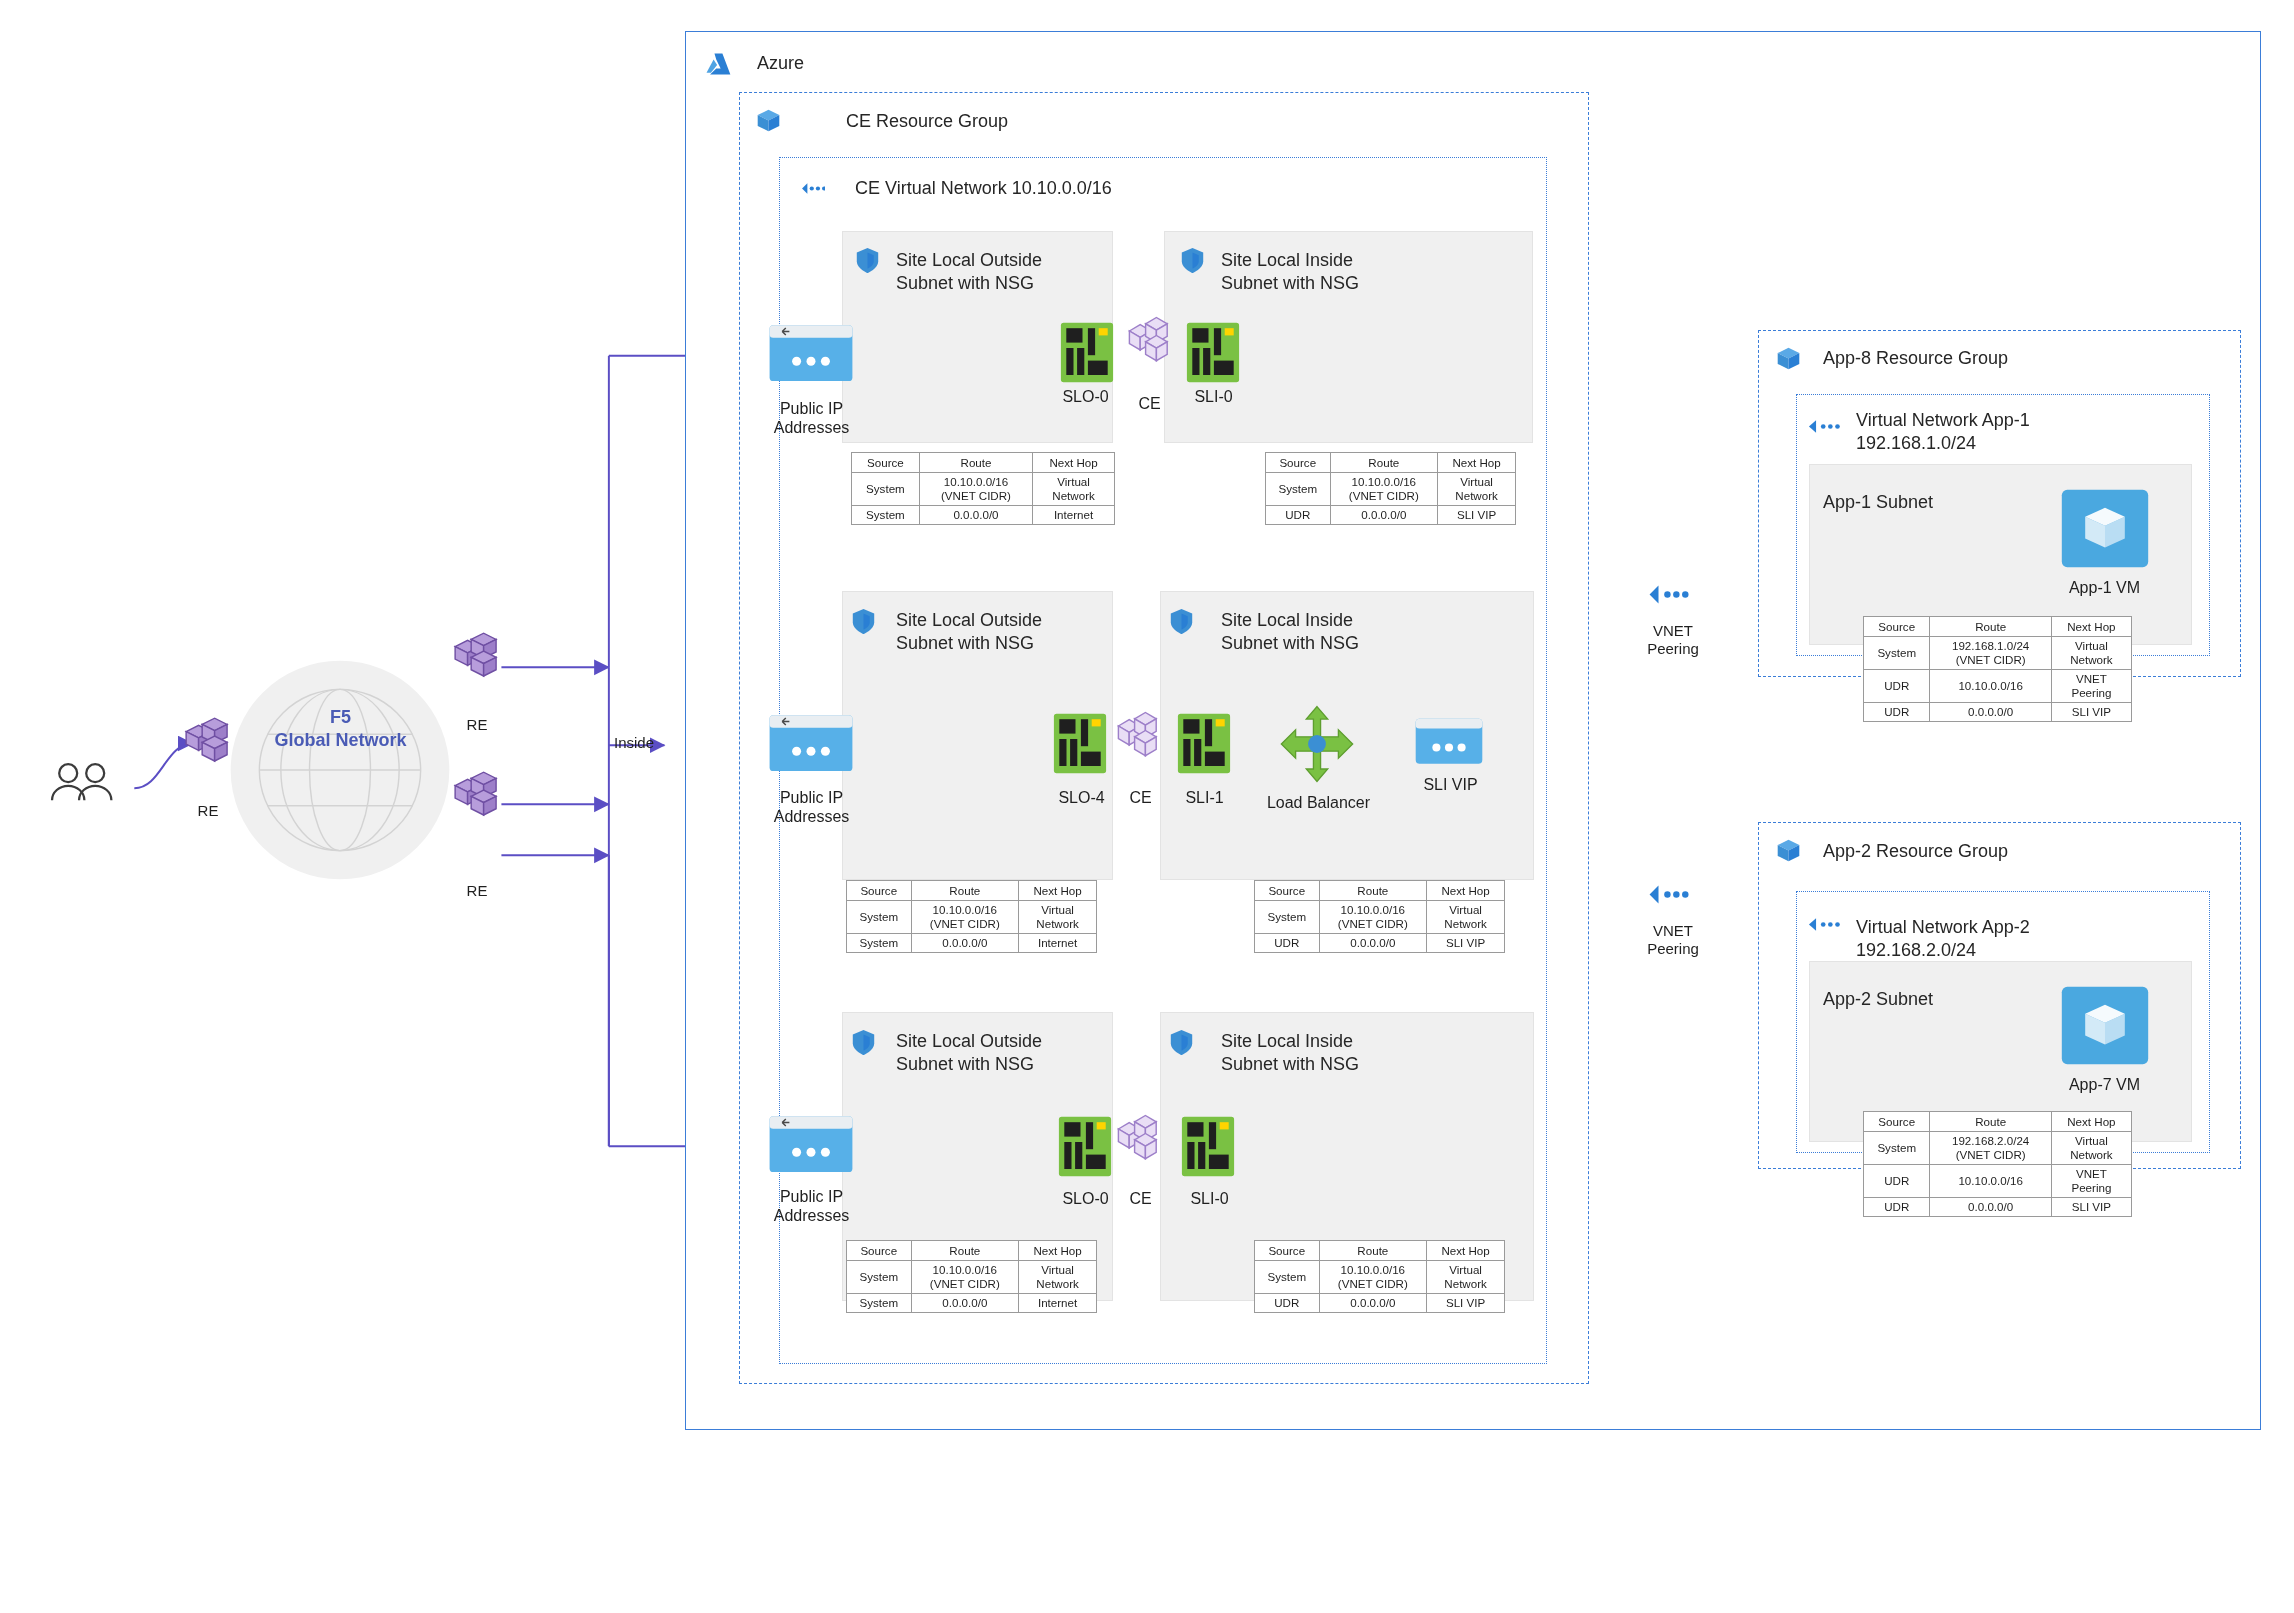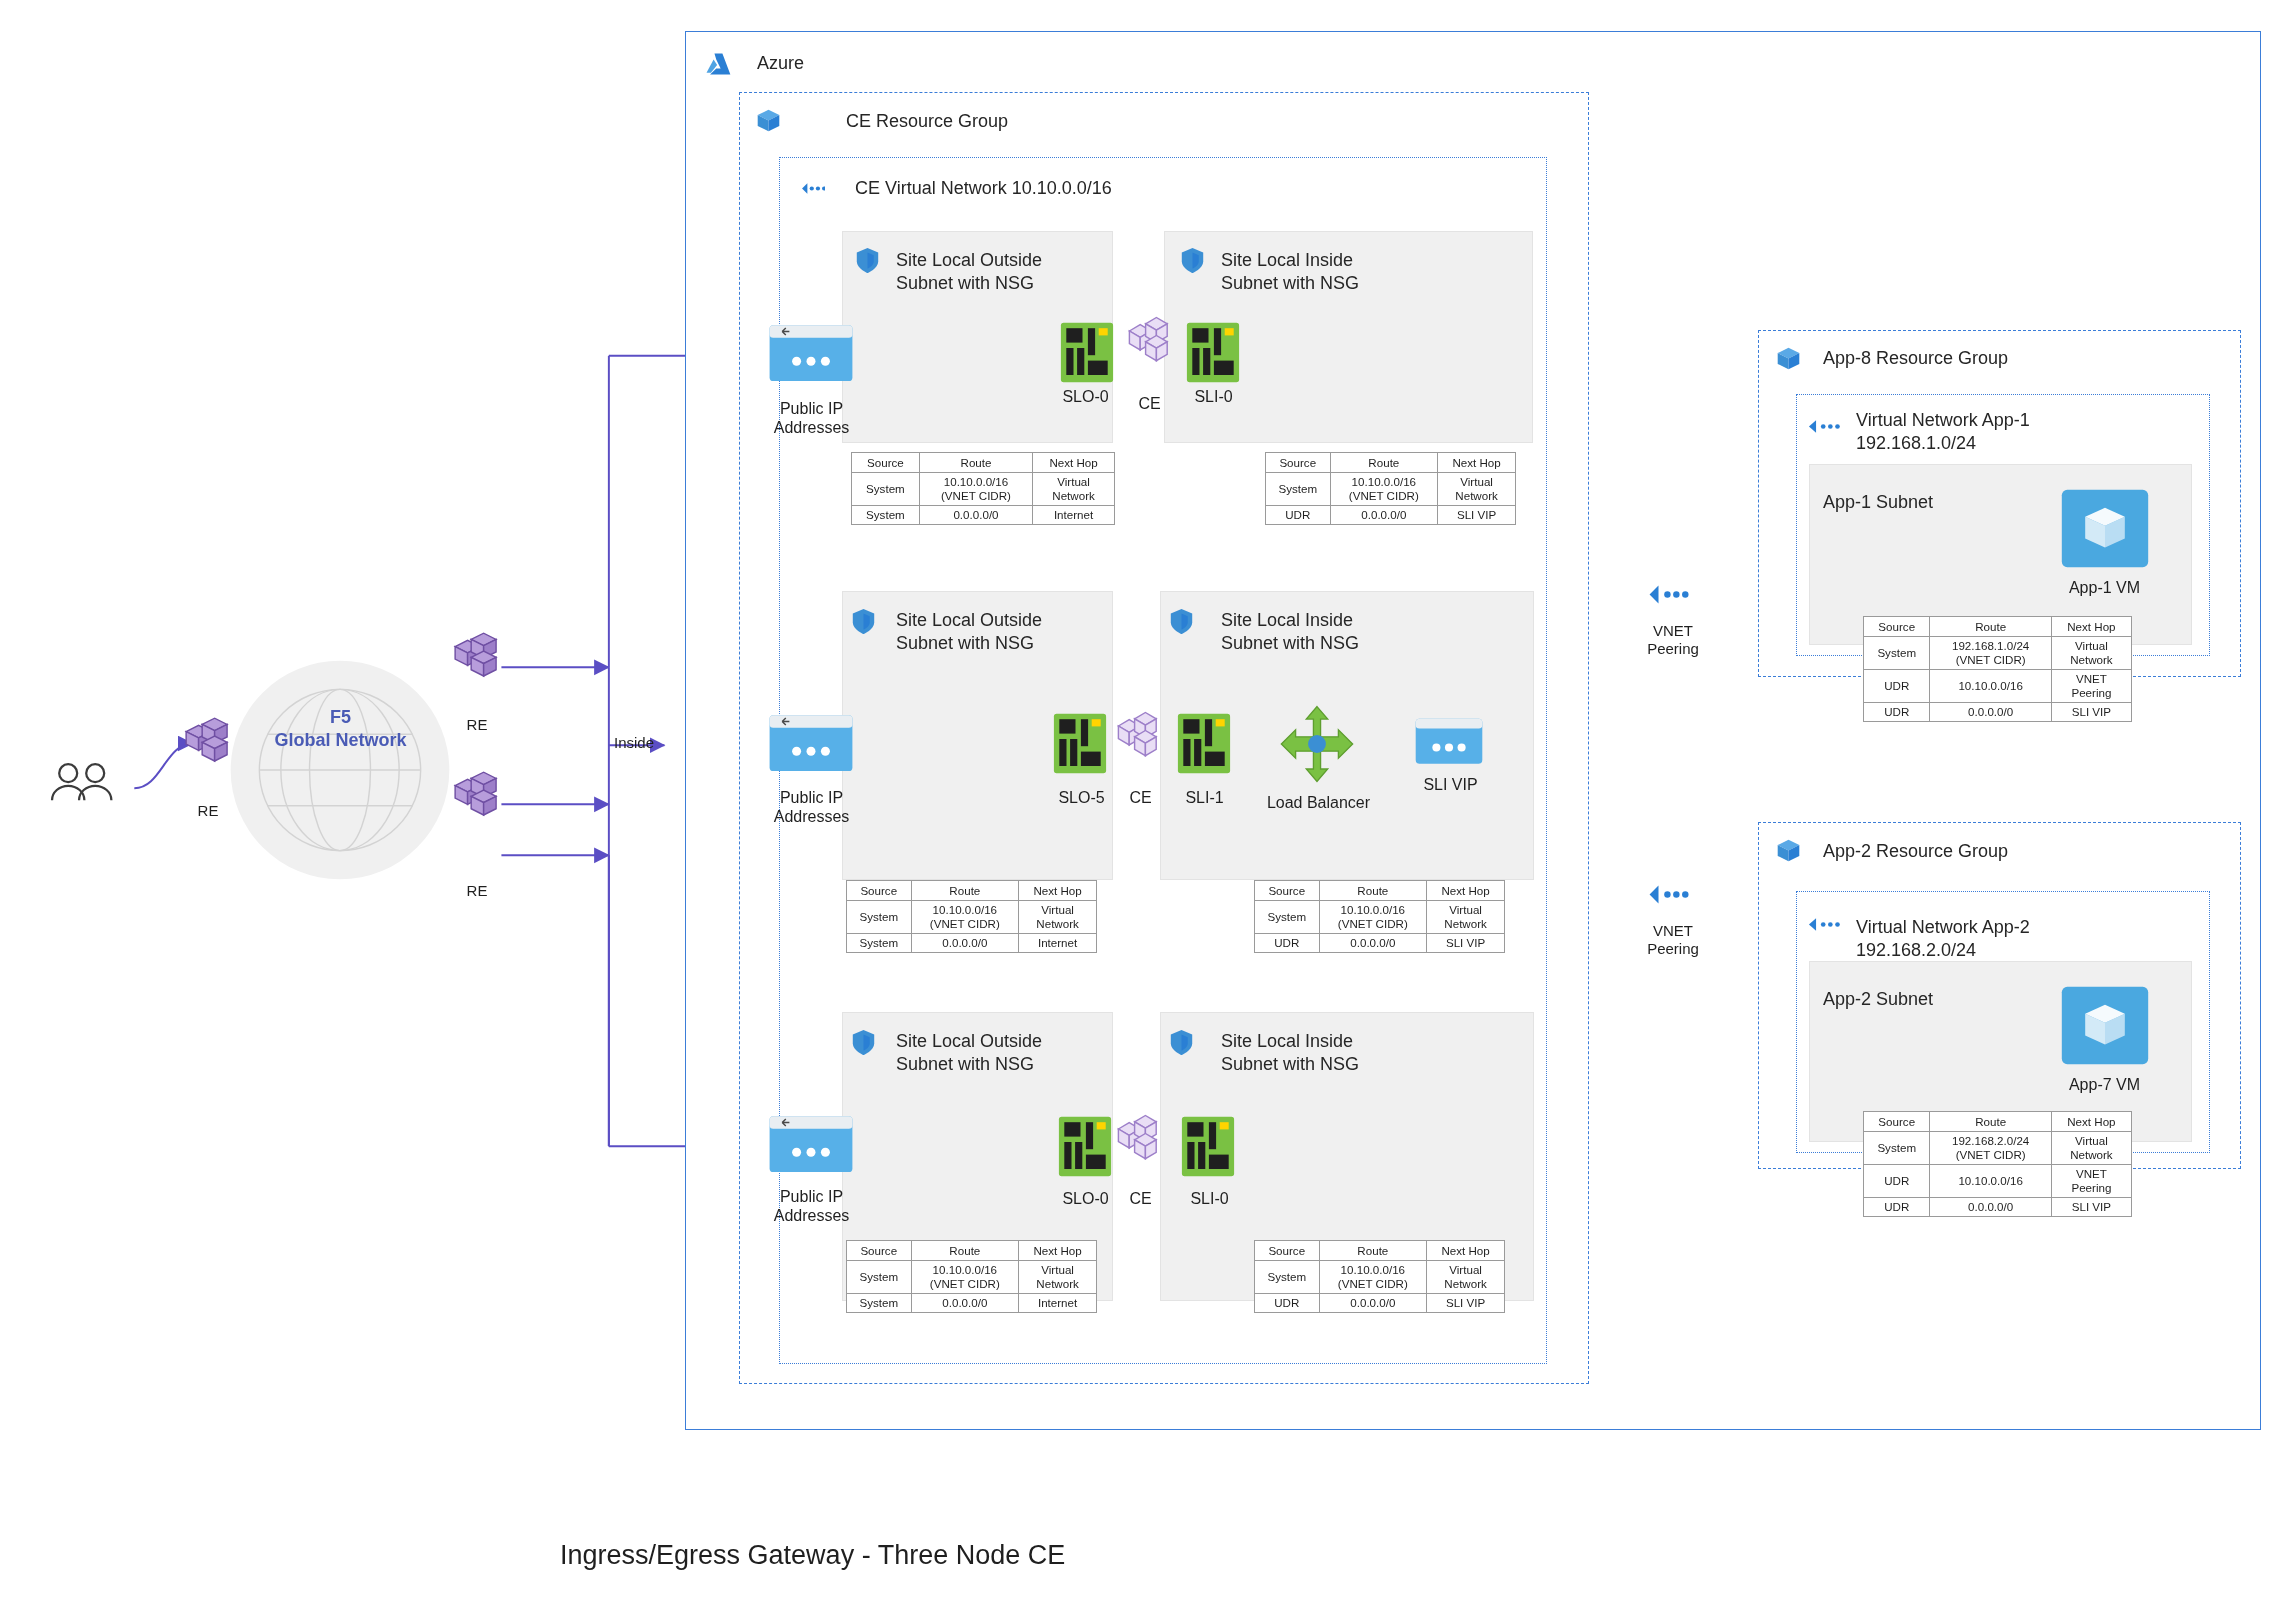--- a/index.html
+++ b/index.html
@@ -468,21 +468,21 @@
     <svg width="56" height="63" viewBox="0 0 62 70">
       <rect x="2" y="2" width="58" height="66" rx="3" fill="#7ac143"></rect>
       <rect x="8" y="8" width="18" height="16" fill="#1f1f1f"></rect>
       <rect x="32" y="8" width="8" height="30" fill="#1f1f1f"></rect>
       <rect x="44" y="8" width="10" height="8" fill="#ffd400"></rect>
       <rect x="8" y="30" width="8" height="30" fill="#1f1f1f"></rect>
       <rect x="20" y="30" width="8" height="30" fill="#1f1f1f"></rect>
       <rect x="32" y="44" width="22" height="16" fill="#1f1f1f"></rect>
     </svg>
   </div>
-  <div class="abs node-label" style="left:1030px; top:788px; width:103px;">SLO-5</div>
+  <div class="abs node-label" style="left:1030px; top:788px; width:103px;">SLO-4</div>
 
   <div class="abs" style="left:1113px; top:708px; width:54px; height:63px;">
     <svg width="54" height="63" viewBox="0 0 60 70">
       <g fill="#e9def5" stroke="#9d7fc9" stroke-width="1.6">
         <path d="M6,20 L18,13 L30,20 L18,27 Z"></path>
           <path d="M6,20 L6,34 L18,41 L18,27 Z"></path>
           <path d="M30,20 L30,34 L18,41 L18,27 Z"></path>
         <path d="M24,12 L36,5 L48,12 L36,19 Z"></path>
           <path d="M24,12 L24,26 L36,33 L36,19 Z"></path>
           <path d="M48,12 L48,26 L36,33 L36,19 Z"></path>
@@ -835,16 +835,15 @@
 Peering</td>
     </tr>
     <tr>
       <td>UDR</td>
       <td>0.0.0.0/0</td>
       <td>SLI VIP</td>
     </tr>
   </tbody>
     </table>
 
-  <div class="abs title" style="left:560px; top:1540px;">Ingress/Egress Gateway - Three Node CE</div>
 
 </div>
 
 
 </body></html>

